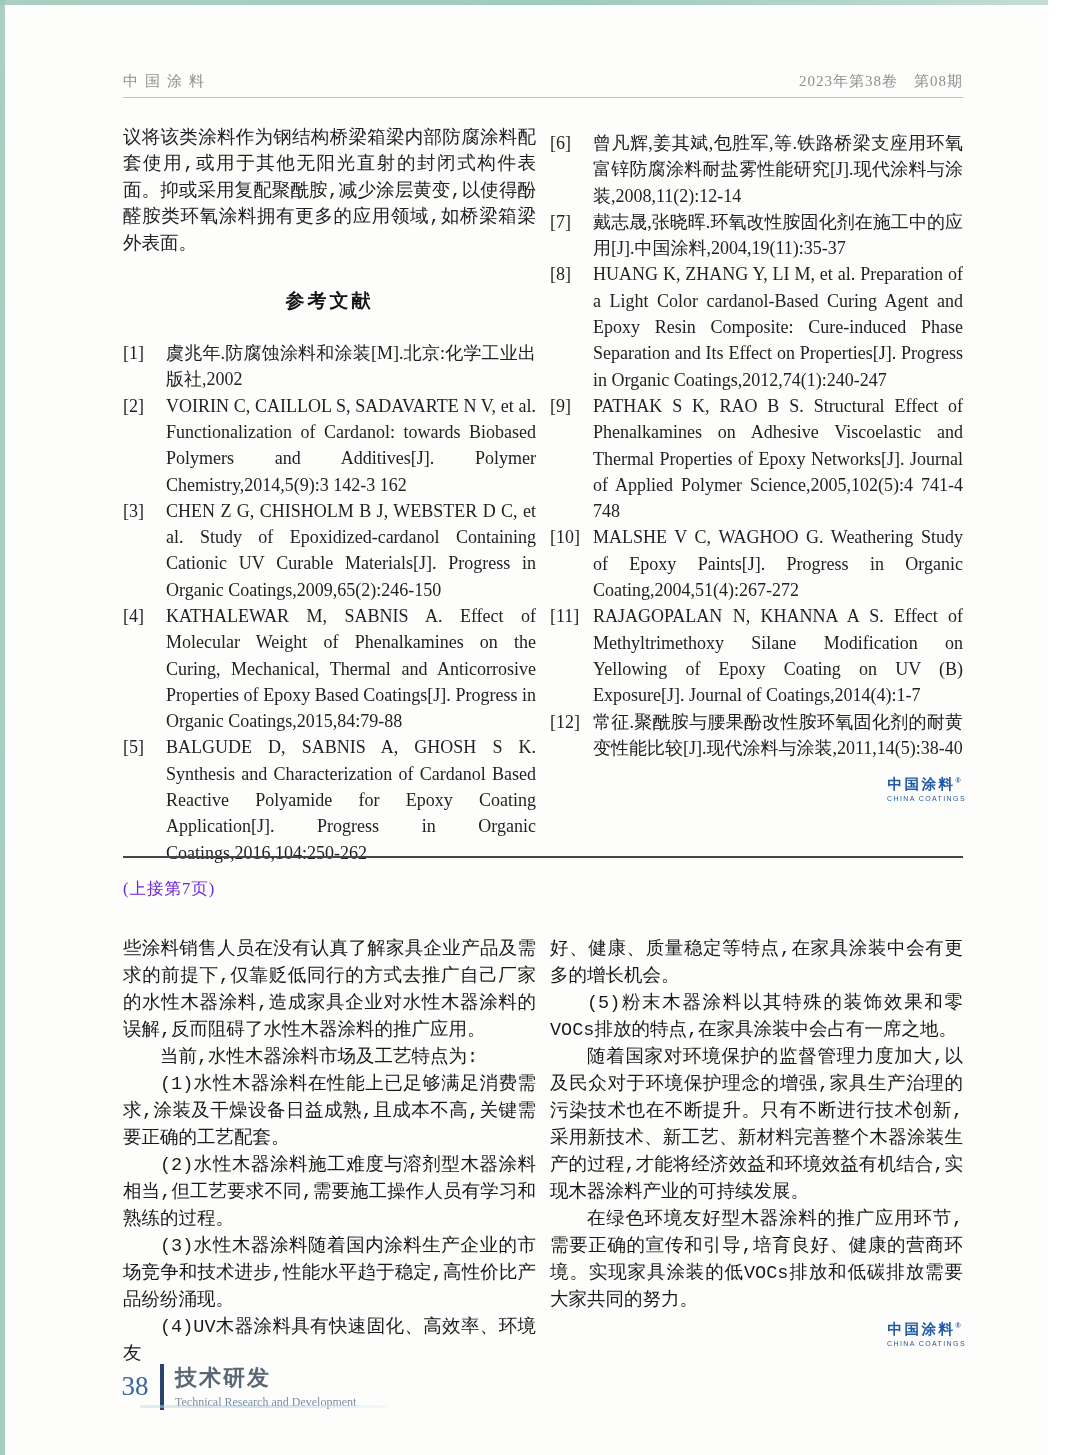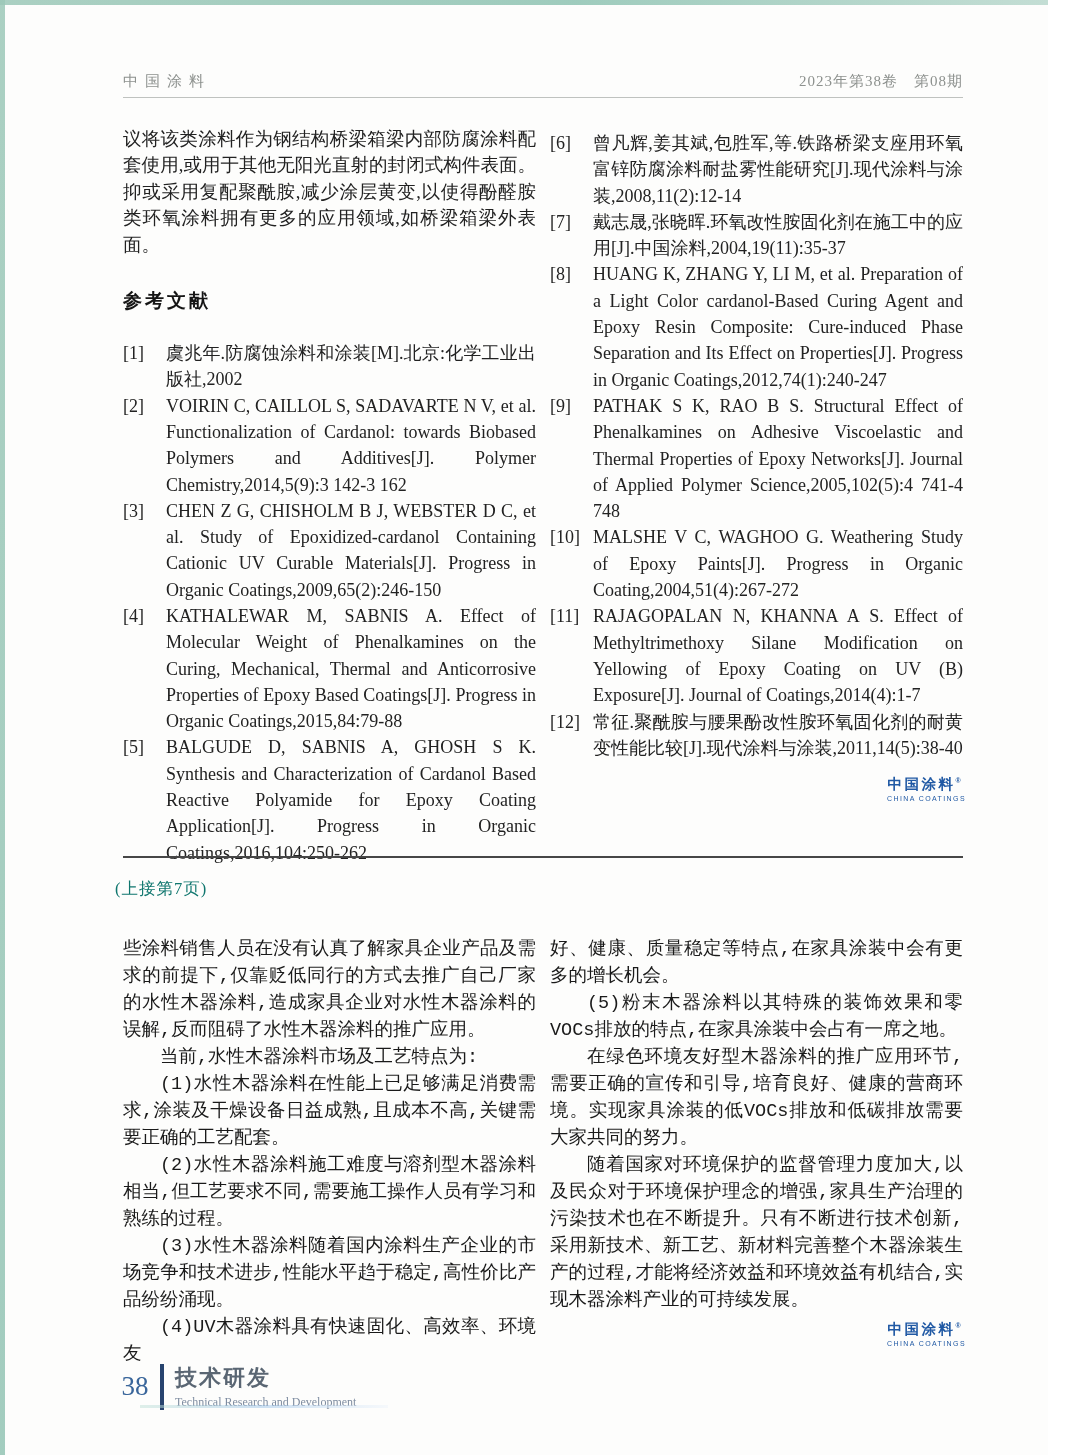--- a/index.html
+++ b/index.html
@@ -17,40 +17,40 @@
   .issue { letter-spacing:1px; }
   .header-rule { position:absolute; top:97px; left:123px; width:840px; height:1px; background:#bfc2bf; }
 
   .upper { position:absolute; top:122px; left:123px; width:840px; }
   .lower { position:absolute; top:936px; left:123px; width:840px; }
   .col { position:absolute; top:0; }
   .col-l { left:0; width:413px; }
   .col-r { left:427px; width:413px; }
 
   .body-text { font-size:18.5px; line-height:26.4px; text-align:justify; color:#222; margin:0; }
-  .intro { margin-top:4px; }
+  .intro { margin-top:4px;font-family:Liberation Mono, monospace; }
 
-  .ref-heading { margin:30px 0 26px 0; text-align:left; font-size:19px; font-weight:bold;
+  .ref-heading { margin:30px 0 26px 0; text-align:center; font-size:19px; font-weight:bold;
                  letter-spacing:3px; color:#151515; }
   .ref-list { }
   .col-r > .ref-list { padding-top:8px; }
   .ref-row { display:flex; }
   .ref-num { flex:0 0 43px; width:43px; font-size:18px; line-height:26.3px; color:#222; }
   .ref-text { flex:1; font-size:18px; line-height:26.3px; text-align:justify; color:#222; }
 
   .logo { width:74px; text-align:center; color:#2059a4; font-family:"Liberation Sans",sans-serif;
           margin-left:auto; }
   .col-r > .logo-upper { margin-top:14px; margin-right:2px; }
   .col-r > .logo-lower { margin-top:6px; margin-right:2px; }
   .logo-cn { font-size:14.5px; font-weight:bold; letter-spacing:2.5px; white-space:nowrap; }
   .logo-cn sup { font-size:7px; vertical-align:super; letter-spacing:0; }
   .logo-en { font-size:7px; letter-spacing:1.4px; margin-top:1px; white-space:nowrap; }
 
   .divider { position:absolute; top:856px; left:123px; width:840px; height:2px; background:#474747; }
-  .cont-note { position:absolute; top:878px; left:115px; font-size:16.5px; color:#0f766e; letter-spacing:1px; }
+  .cont-note { position:absolute; top:878px; left:123px; font-size:16.5px; color:#6d28d9; letter-spacing:1px; }
 
   .body-text2 { font-size:18.5px; line-height:27px; text-align:justify; color:#1a1a1a; margin:0;font-family:Liberation Mono, monospace; }
   .para-indent { text-indent:2em; }
 
   .footer { position:absolute; top:1363px; left:116px; display:flex; align-items:center; }
   .page-num { font-size:27px; color:#3a669b; width:38px; text-align:center; margin-right:6px; }
   .footer-bar { width:4px; height:46px; background:#27436e; margin-right:11px; }
   .sec-cn { display:block; font-size:22px; font-weight:bold; color:#5a6673; letter-spacing:2px;
             font-family:"Liberation Sans",sans-serif; }
   .sec-en { display:block; font-size:12px; color:#7e8ca0; margin-top:2px; }
@@ -167,23 +167,23 @@
           <p class="body-text2 para-indent">(4)UV木器涂料具有快速固化、高效率、环境友</p>
         </div>
     </div>
     <div class="col col-r">
       <div class="para-list">
 
           <p class="body-text2">好、健康、质量稳定等特点,在家具涂装中会有更多的增长机会。</p>
 
           <p class="body-text2 para-indent">(5)粉末木器涂料以其特殊的装饰效果和零VOCs排放的特点,在家具涂装中会占有一席之地。</p>
 
+          <p class="body-text2 para-indent">随着国家对环境保护的监督管理力度加大,以及民众对于环境保护理念的增强,家具生产治理的污染技术也在不断提升。只有不断进行技术创新,采用新技术、新工艺、新材料完善整个木器涂装生产的过程,才能将经济效益和环境效益有机结合,实现木器涂料产业的可持续发展。</p>
+
           <p class="body-text2 para-indent">在绿色环境友好型木器涂料的推广应用环节,需要正确的宣传和引导,培育良好、健康的营商环境。实现家具涂装的低VOCs排放和低碳排放需要大家共同的努力。</p>
-
-          <p class="body-text2 para-indent">随着国家对环境保护的监督管理力度加大,以及民众对于环境保护理念的增强,家具生产治理的污染技术也在不断提升。只有不断进行技术创新,采用新技术、新工艺、新材料完善整个木器涂装生产的过程,才能将经济效益和环境效益有机结合,实现木器涂料产业的可持续发展。</p>
         </div>
       <div class="logo logo-lower">
         <div class="logo-cn"><span>中国涂料</span><sup>®</sup></div>
         <div class="logo-en">CHINA COATINGS</div>
       </div>
     </div>
   </section>
 
   <footer class="footer">
     <span class="page-num">38</span>

